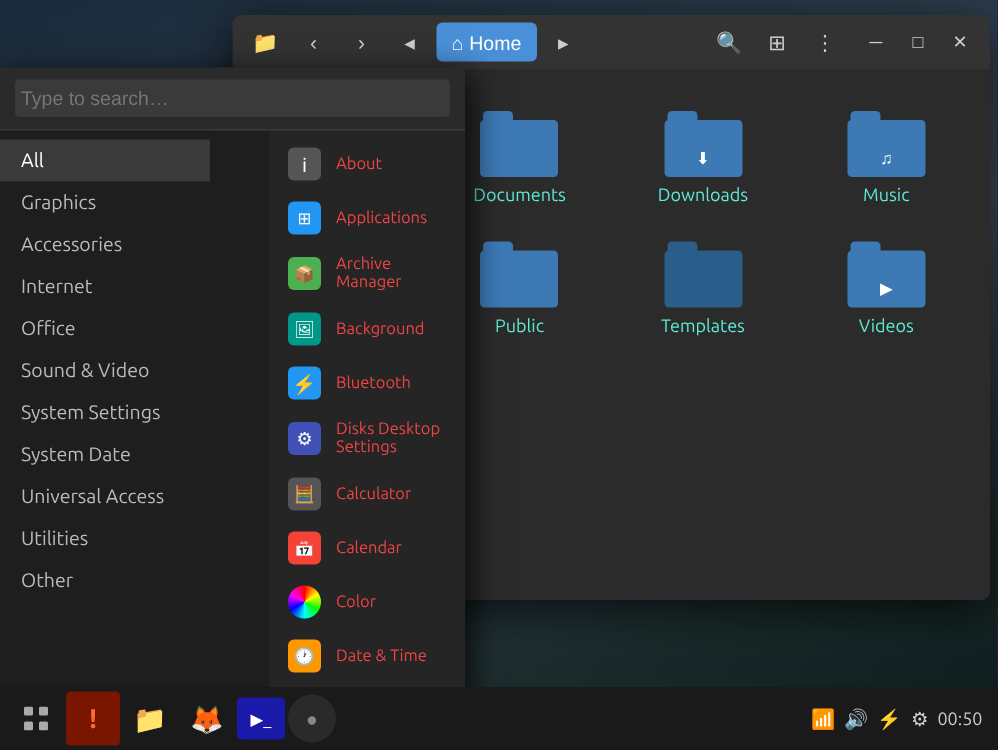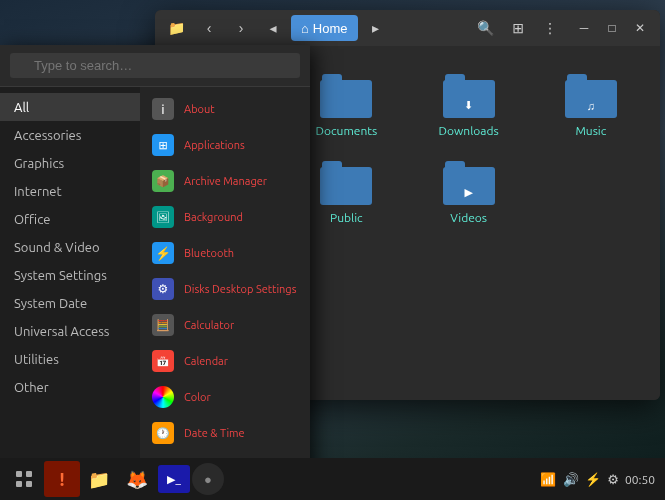--- a/index.html
+++ b/index.html
@@ -180,28 +180,29 @@
       border-bottom: 1px solid #3a3a3a;
     }
 
     .search-input {
       flex: 1;
       background: #3a3a3a;
       border: none;
       outline: none;
       color: #ffffff;
       font-size: 13px;
-      padding: 5px 24px;
+      padding: 5px 4px;
       border-radius: 3px;
     }
 
     .menu-body {
       display: flex;
       flex: 1;
       overflow: hidden;
+      gap: 40px;
     }
 
     .category-list {
       width: 140px;
       background: #1e1e1e;
       padding: 6px 0;
       overflow-y: auto;
       flex-shrink: 0;
     }
 
@@ -392,20 +393,27 @@
       </div>
 
       <div class="fm-file-item">
         <div class="folder-icon folder-blue">
           <div class="folder-tab"></div>
           <div class="folder-body"></div>
         </div>
         <span class="fm-file-label">Public</span>
       </div>
 
+      <div class="fm-file-item">
+        <div class="folder-icon folder-blue-dark">
+          <div class="folder-tab"></div>
+          <div class="folder-body"></div>
+        </div>
+        <span class="fm-file-label">Templates</span>
+      </div>
 
       <div class="fm-file-item">
         <div class="folder-icon folder-blue">
           <div class="folder-tab"></div>
           <div class="folder-body"></div>
           <div class="folder-icon-overlay" style="font-size:11px;color:white;">▶</div>
         </div>
         <span class="fm-file-label">Videos</span>
       </div>
     </div>
@@ -413,22 +421,22 @@
 </div>
 
 <div class="app-menu">
   <div class="search-bar">
     <input class="search-input" type="text" placeholder="Type to search…" style="">
   </div>
   <div class="menu-body">
 
     <div class="category-list scrollbar-thin">
       <div class="cat-item active">All</div>
+      <div class="cat-item">Graphics</div>
       <div class="cat-item">Accessories</div>
-      <div class="cat-item">Graphics</div>
       <div class="cat-item">Internet</div>
       <div class="cat-item">Office</div>
       <div class="cat-item">Sound &amp; Video</div>
       <div class="cat-item">System Settings</div>
       <div class="cat-item">System Date</div>
       <div class="cat-item">Universal Access</div>
       <div class="cat-item">Utilities</div>
       <div class="cat-item">Other</div>
     </div>
 

